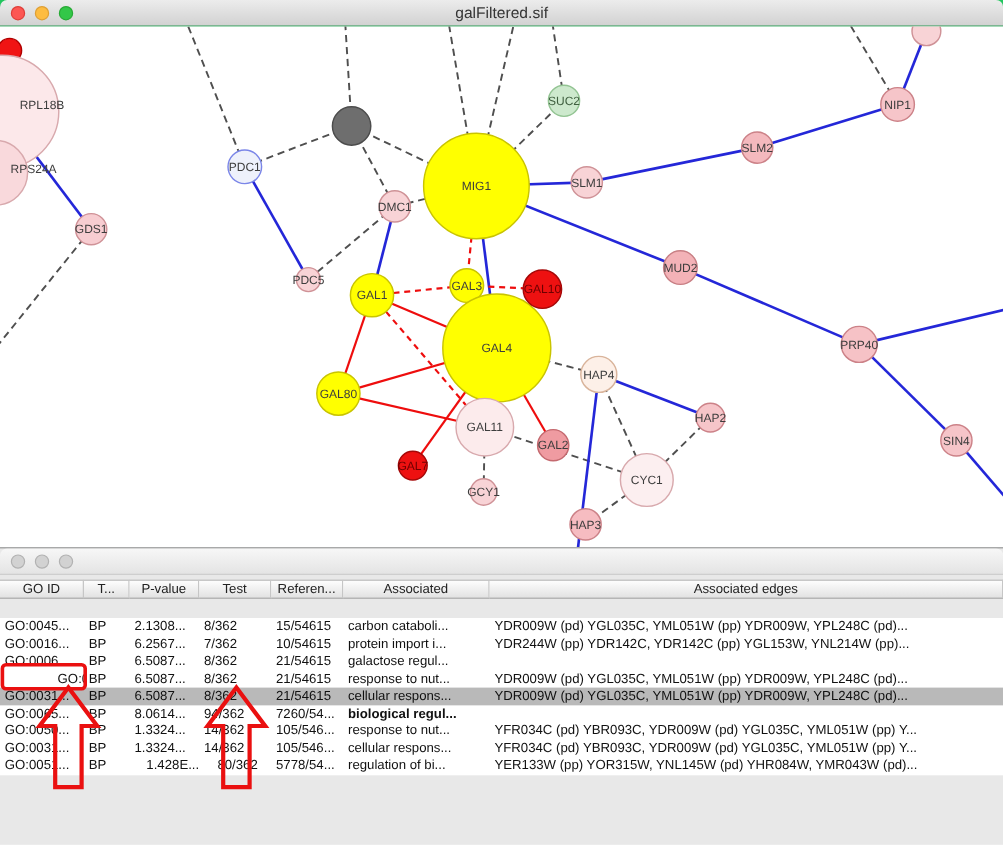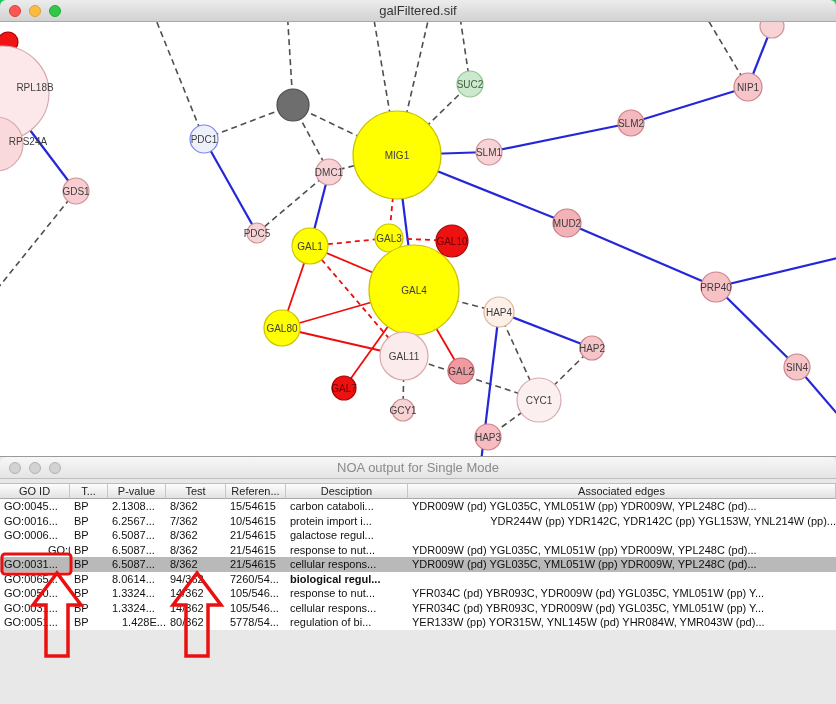--- a/index.html
+++ b/index.html
@@ -22,21 +22,21 @@
   .title { width:100%; text-align:center; font-size:13px; color:#353535; }
   .titlebar.inactive .title { color:#8b8b8b; }
   #network-svg { display:block; background:#fff; }
   .node-label { font-family:"Liberation Sans", sans-serif; font-size:10px; }
   .table { margin-top:4px; }
   .thead { display:flex; height:16px; }
   .th { height:16px; line-height:15px; font-size:11px; color:#222; text-align:center;
         background:linear-gradient(#fdfdfd,#e2e2e2);
         border-top:1px solid #bdbdbd; border-bottom:1px solid #a9a9a9;
         border-right:1px solid #c6c6c6; white-space:nowrap; overflow:hidden; }
-  .tbody { background:#fff; }
+  .tbody { background:#fff;margin-top:16px; }
   .tr { display:flex; height:14.5px; line-height:14.5px; font-size:11px; color:#111;
         background:#fff; }
   .tr.selected { background:#b9b9b9; }
   .td { padding-left:4px; white-space:nowrap; overflow:hidden; }
   #ann-svg { position:absolute; left:0; top:0; z-index:50; pointer-events:none; }
 </style>
 </head>
 <body>
 
 <div class="window top">
@@ -156,50 +156,49 @@
     </svg>
 </div>
 
 <div class="window bottom">
   <div class="titlebar inactive">
     <div class="lights">
       <span class="light gray"></span>
       <span class="light gray"></span>
       <span class="light gray"></span>
     </div>
-    <div class="title">NOA output for Single Mode</div>
   </div>
   <div class="table">
     <div class="thead" id="thead">
         <div class="th" style="width: 70px;">GO ID</div>
         <div class="th" style="width: 38px;">T...</div>
         <div class="th" style="width: 58px;">P-value</div>
         <div class="th" style="width: 60px;">Test</div>
         <div class="th" style="width: 60px;">Referen...</div>
-        <div class="th" style="width: 122px;">Desciption</div>
+        <div class="th" style="width: 122px;">Associated</div>
         <div class="th" style="width: 428px;">Associated edges</div>
       </div>
     <div class="tbody" id="tbody">
         <div class="tr">
           <div class="td" style="width: 70px;">GO:0045...</div>
           <div class="td" style="width: 38px;">BP</div>
           <div class="td" style="width: 58px;">2.1308...</div>
           <div class="td" style="width: 60px;">8/362</div>
           <div class="td" style="width: 60px;">15/54615</div>
           <div class="td" style="width: 122px;">carbon cataboli...</div>
           <div class="td" style="width: 428px;">YDR009W (pd) YGL035C, YML051W (pp) YDR009W, YPL248C (pd)...</div>
         </div>
         <div class="tr">
           <div class="td" style="width: 70px;">GO:0016...</div>
           <div class="td" style="width: 38px;">BP</div>
           <div class="td" style="width: 58px;">6.2567...</div>
           <div class="td" style="width: 60px;">7/362</div>
           <div class="td" style="width: 60px;">10/54615</div>
           <div class="td" style="width: 122px;">protein import i...</div>
-          <div class="td" style="width: 428px; text-align: right;">YDR244W (pp) YDR142C, YDR142C (pp) YGL153W, YNL214W (pp)...</div>
+          <div class="td" style="width: 428px;">YDR244W (pp) YDR142C, YDR142C (pp) YGL153W, YNL214W (pp)...</div>
         </div>
         <div class="tr">
           <div class="td" style="width: 70px;">GO:0006...</div>
           <div class="td" style="width: 38px;">BP</div>
           <div class="td" style="width: 58px;">6.5087...</div>
           <div class="td" style="width: 60px;">8/362</div>
           <div class="td" style="width: 60px;">21/54615</div>
           <div class="td" style="width: 122px;">galactose regul...</div>
         </div>
         <div class="tr">
@@ -243,21 +242,21 @@
           <div class="td" style="width: 58px;">1.3324...</div>
           <div class="td" style="width: 60px;">14/362</div>
           <div class="td" style="width: 60px;">105/546...</div>
           <div class="td" style="width: 122px;">cellular respons...</div>
           <div class="td" style="width: 428px;">YFR034C (pd) YBR093C, YDR009W (pd) YGL035C, YML051W (pp) Y...</div>
         </div>
         <div class="tr">
           <div class="td" style="width: 70px;">GO:0051...</div>
           <div class="td" style="width: 38px;">BP</div>
           <div class="td" style="width: 58px; text-align: right;">1.428E...</div>
-          <div class="td" style="width: 60px;">80/362</div>
+          <div class="td" style="width: 60px; text-align: center;">80/362</div>
           <div class="td" style="width: 60px;">5778/54...</div>
           <div class="td" style="width: 122px;">regulation of bi...</div>
           <div class="td" style="width: 428px;">YER133W (pp) YOR315W, YNL145W (pd) YHR084W, YMR043W (pd)...</div>
         </div>
       </div>
   </div>
 
 </div>
 
 <svg id="ann-svg" width="836" height="704">

